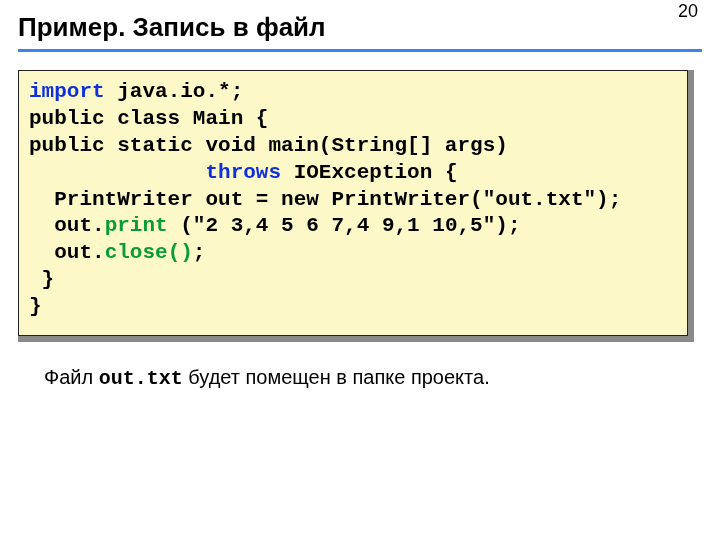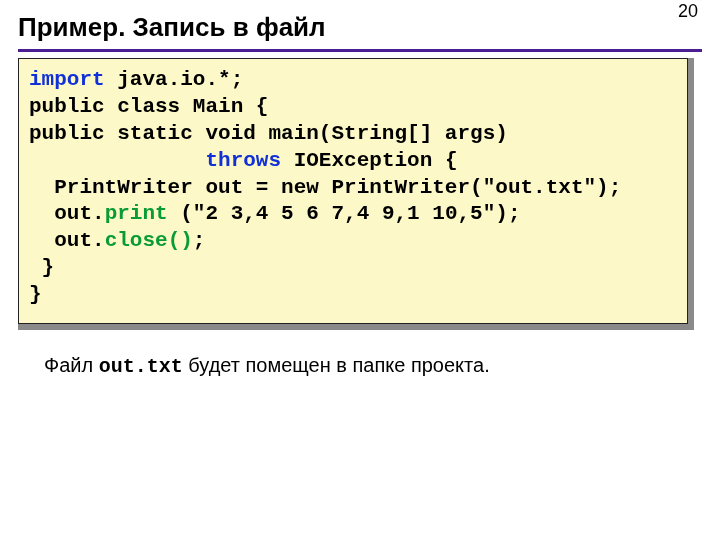--- a/index.html
+++ b/index.html
@@ -1,19 +1,19 @@
 <!DOCTYPE html>
 <html><head>
 <meta charset="utf-8">
 <style>
   * { margin: 0; padding: 0; box-sizing: border-box; }
   html, body { width: 720px; height: 540px; background: #fff; font-family: Arial, Helvetica, sans-serif; }
   .slide { position: relative; width: 720px; height: 540px; padding: 12px 18px 0 18px; }
   .pagenum { position: absolute; top: 1px; right: 22px; font-size: 18px; color: #000; }
-  .title { font-size: 26px; font-weight: bold; color: #000; padding-bottom: 6px; border-bottom: 3px solid #4c1d95; margin-bottom: 6px; }
+  .title { font-size: 26px; font-weight: bold; color: #000; padding-bottom: 6px; border-bottom: 3px solid #3b82f6; margin-bottom: 18px; }
   .codewrap { background: #8a8a8a; padding: 0 6px 6px 0; margin: 0 8px 0 0; }
   .codebox { background: #fdf8c8; border: 1.5px solid #222; padding: 8px 10px 14px 10px; font-family: "Courier New", Courier, monospace; font-size: 21px; font-weight: bold; line-height: 1.28; color: #000; white-space: pre; overflow: hidden; }
   .kw-blue { color: #1030d8; }
   .kw-green { color: #0a9c34; }
   .note { margin: 24px 0 0 26px; font-size: 20px; color: #000; }
   .mono { font-family: "Courier New", Courier, monospace; font-weight: bold; }
 </style>
 </head>
 <body>
 

